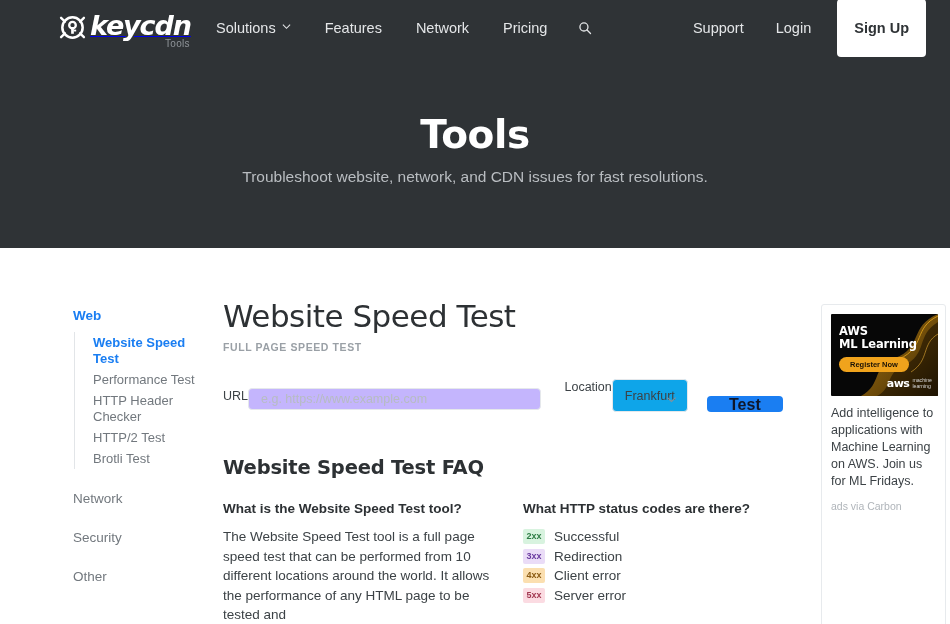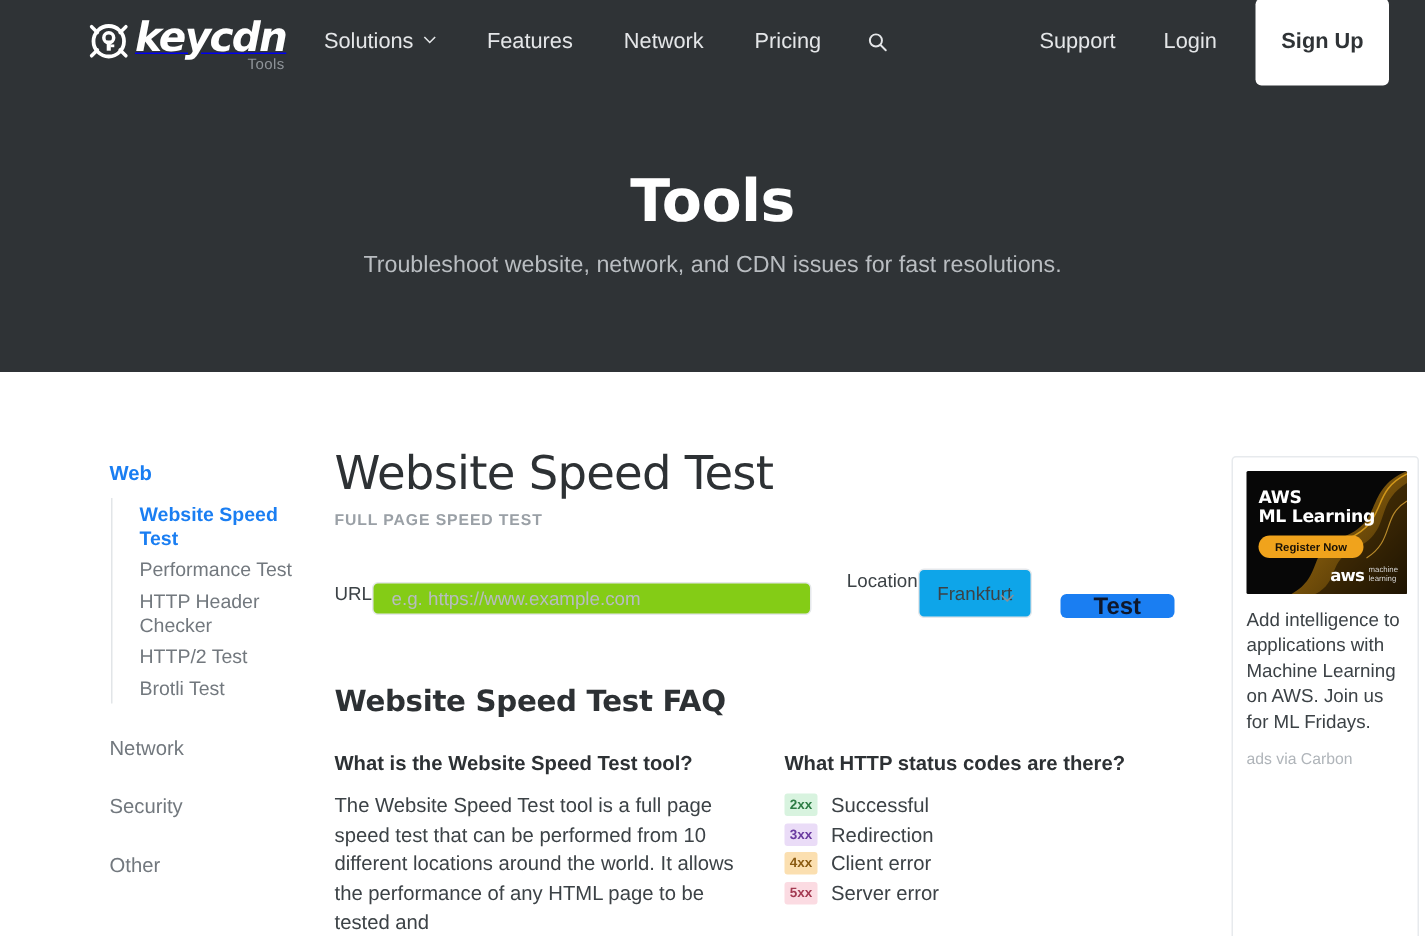--- a/index.html
+++ b/index.html
@@ -115,21 +115,21 @@
     margin-top: 25px; display: flex; align-items: flex-end; gap: 0;
   }
   .field { display: flex; flex-direction: row; }
   .field-label {
     font-size: 12.5px; color: #3c4246; line-height: 16px; margin-bottom: 8px;
   }
   .url-field { width: 325px; }
   .text-input {
     width: 100%; height: 22px; border: 1px solid #e5e8eb; border-radius: 4px;
     padding: 0 12px; font-size: 12.5px; color: #3c4246;
-    font-family: "Liberation Sans", sans-serif; background: #84cc16; outline: none;
+    font-family: "Liberation Sans", sans-serif; background: #c4b5fd; outline: none;
   }
   .text-input::placeholder { color: #b7bcc2; }
   .loc-field { width: 125px; margin-left: 24px; }
   .select-box {
     position: relative; width: 100%; height: 33px;
     border: 1px solid #e5e8eb; border-radius: 4px; background: #0ea5e9;
     display: flex; align-items: center; padding: 0 12px; cursor: pointer;
   }
   .select-value { font-size: 12.5px; color: #3c4246; }
   .select-caret { position: absolute; right: 10px; top: 11px; }

